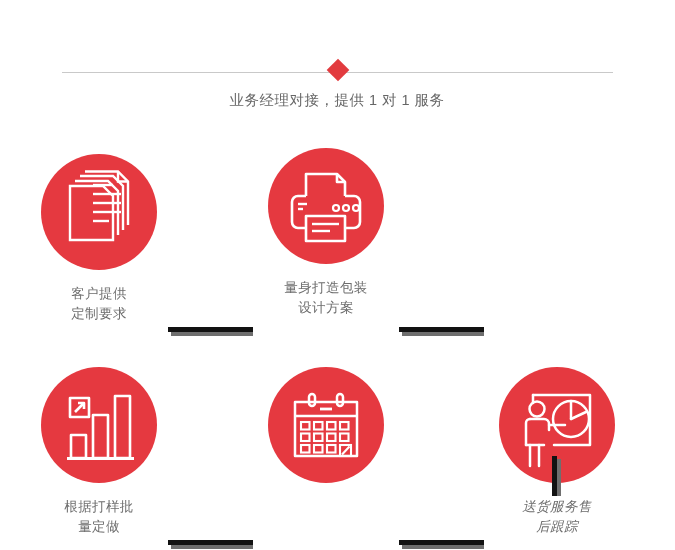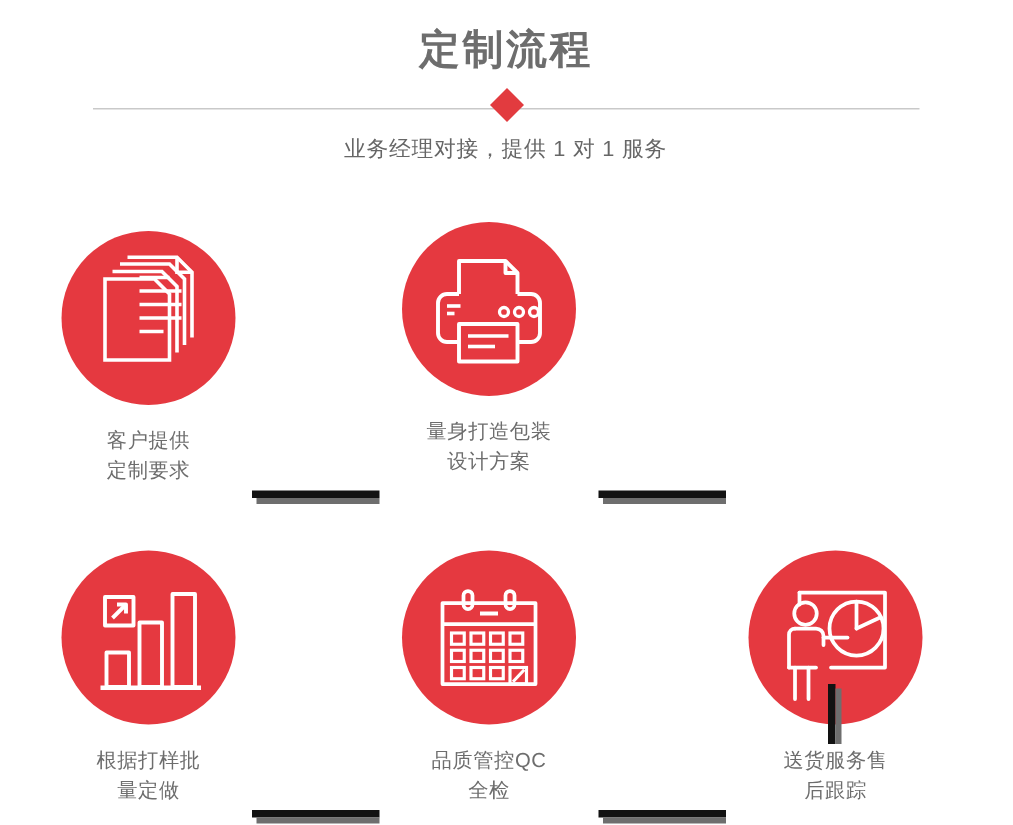--- a/index.html
+++ b/index.html
@@ -62,42 +62,41 @@
     letter-spacing:.4px;
     white-space:pre-line;
   }
 
   
   .n1{left:-16px;top:34px;}
   .n2{left:211px;top:28px;}
   .n3{left:442px;top:34px;}
   .n4{left:-16px;top:247px;}
   .n5{left:211px;top:247px;}
-  .n6{left:442px;top:247px;}
+  .n6{left:442px;top:247px;font-style:italic;}
 
   
   .hconn{position:absolute;width:85px;height:9px;}
   .hconn .bar{position:absolute;left:0;top:0;width:85px;height:5px;background:#121212;}
   .hconn .shadow{position:absolute;left:3px;top:5px;width:82px;height:4px;background:#6e6e6e;}
 
   .h1{left:168px;top:207px;}
   .h2{left:399px;top:207px;}
   .h3{left:168px;top:420px;}
   .h4{left:399px;top:420px;}
 
   .vconn{position:absolute;width:9px;height:40px;}
   .vconn .bar{position:absolute;left:0;top:0;width:5px;height:40px;background:#121212;}
   .vconn .shadow{position:absolute;left:5px;top:3px;width:4px;height:37px;background:#6e6e6e;}
   .v1{left:552px;top:336px;}
 </style>
 </head>
 <body>
 
 <div class="header">
-  <div class="title">定制流程</div>
   <div class="divider"></div>
   <div class="diamond"></div>
   <div class="subtitle">业务经理对接，提供 1 对 1 服务</div>
 </div>
 
 <div class="flow">
 
   <div class="node n1">
     <div class="circle">
       <svg viewBox="0 0 116 116">
@@ -189,22 +188,20 @@
           <rect x="72" y="66.5" width="8.5" height="7.5"></rect>
 
           <rect x="33" y="78" width="8.5" height="7.5"></rect>
           <rect x="46" y="78" width="8.5" height="7.5"></rect>
           <rect x="59" y="78" width="8.5" height="7.5"></rect>
           <rect x="72" y="78" width="11" height="11"></rect>
           <path d="M74 87.5 L81.5 79.5"></path>
         </g>
       </svg>
     </div>
-    <div class="caption">品质管控QC
-全检</div>
   </div>
 
   <div class="node n6">
     <div class="circle">
       <svg viewBox="0 0 116 116">
         <g fill="none" stroke="#ffffff" stroke-width="2.5" stroke-linejoin="round" stroke-linecap="round">
           <path d="M34 28 H91 V78 H55"></path>
           <path d="M34 28 V36"></path>
           <circle cx="72" cy="52" r="18"></circle>
           <path d="M72 52 V34"></path>

